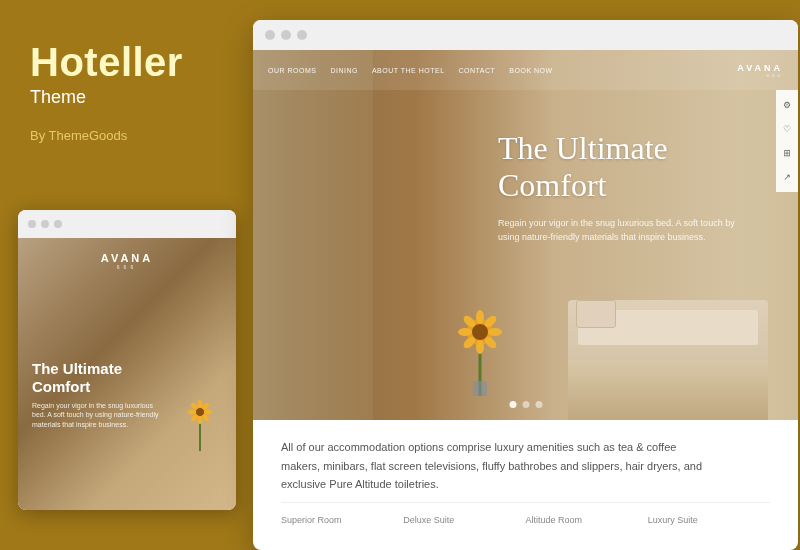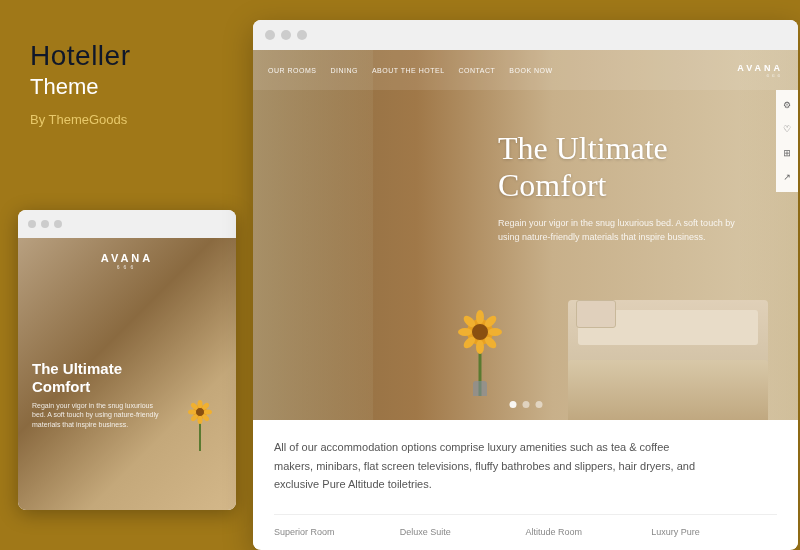--- a/index.html
+++ b/index.html
@@ -15,39 +15,39 @@
     .left-panel {
       position: absolute;
       left: 0; top: 0;
       width: 245px;
       height: 550px;
       background: #a07818;
       padding: 40px 30px;
     }
 
     .brand-title {
-      font-size: 28px;
-      font-weight: 400;
-      color: #0f172a;
+      font-size: 40px;
+      font-weight: 700;
+      color: #fef9c3;
       font-family: 'Arial', sans-serif;
       letter-spacing: 0.5px;
     }
 
     .brand-subtitle {
-      font-size: 22px;
+      font-size: 18px;
       color: #fff;
       font-weight: 300;
       font-family: 'Arial', sans-serif;
       margin-top: 2px;
     }
 
     .brand-by {
       font-size: 13px;
       color: #e8c96a;
-      margin-top: 12px;
+      margin-top: 20px;
       font-family: 'Arial', sans-serif;
     }
 
     
     .small-browser {
       position: absolute;
       left: 18px;
       top: 210px;
       width: 218px;
       height: 300px;
@@ -322,36 +322,36 @@
       border-radius: 50%;
       background: rgba(255,255,255,0.5);
     }
 
     .hero-dot.active {
       background: rgba(255,255,255,0.9);
     }
 
     
     .right-bottom {
-      padding: 18px 21px 12px;
+      padding: 18px 28px 12px;
       background: #fff;
     }
 
     .amenities-text {
       font-size: 11px;
       color: #555;
       line-height: 1.7;
       font-family: 'Arial', sans-serif;
       max-width: 430px;
     }
 
     .room-tabs {
       display: flex;
       gap: 0;
-      margin-top: 20px;
+      margin-top: 8px;
       border-top: 1px solid #eee;
       padding-top: 12px;
     }
 
     .room-tab {
       flex: 1;
       font-size: 9px;
       color: #888;
       font-family: 'Arial', sans-serif;
       text-align: left;
@@ -486,16 +486,16 @@
       <div class="hero-dot"></div>
     </div>
   </div>
 
   <div class="right-bottom">
     <div class="amenities-text">All of our accommodation options comprise luxury amenities such as tea &amp; coffee makers, minibars, flat screen televisions, fluffy bathrobes and slippers, hair dryers, and exclusive Pure Altitude toiletries.</div>
     <div class="room-tabs">
       <div class="room-tab">Superior Room</div>
       <div class="room-tab">Deluxe Suite</div>
       <div class="room-tab">Altitude Room</div>
-      <div class="room-tab">Luxury Pure</div>
+      <div class="room-tab">Luxury Suite</div>
     </div>
   </div>
 </div>
 
 </body></html>

